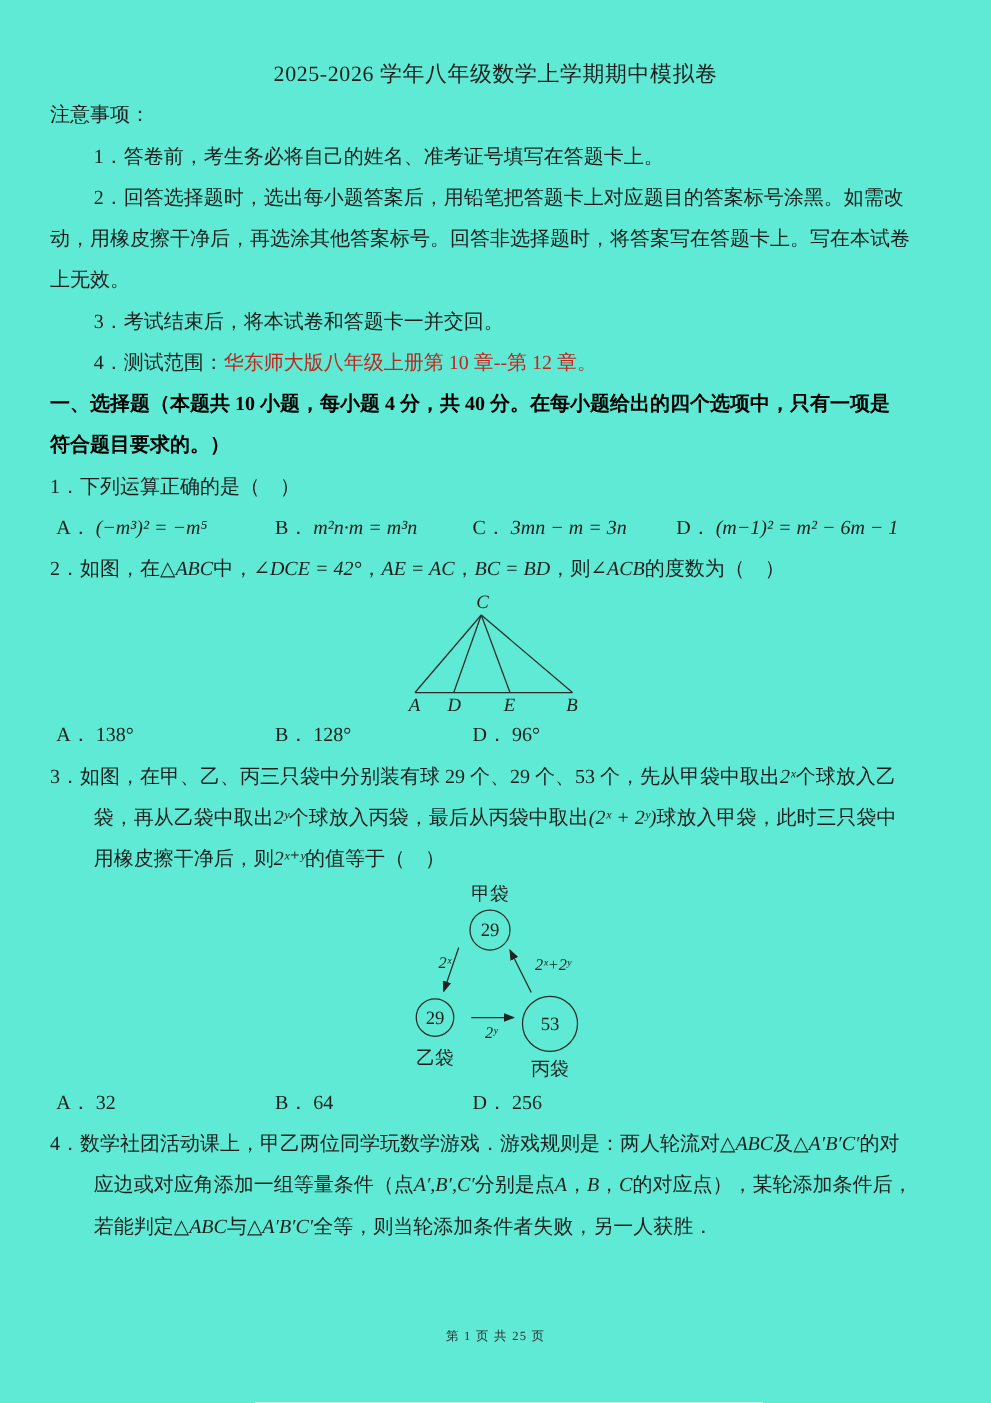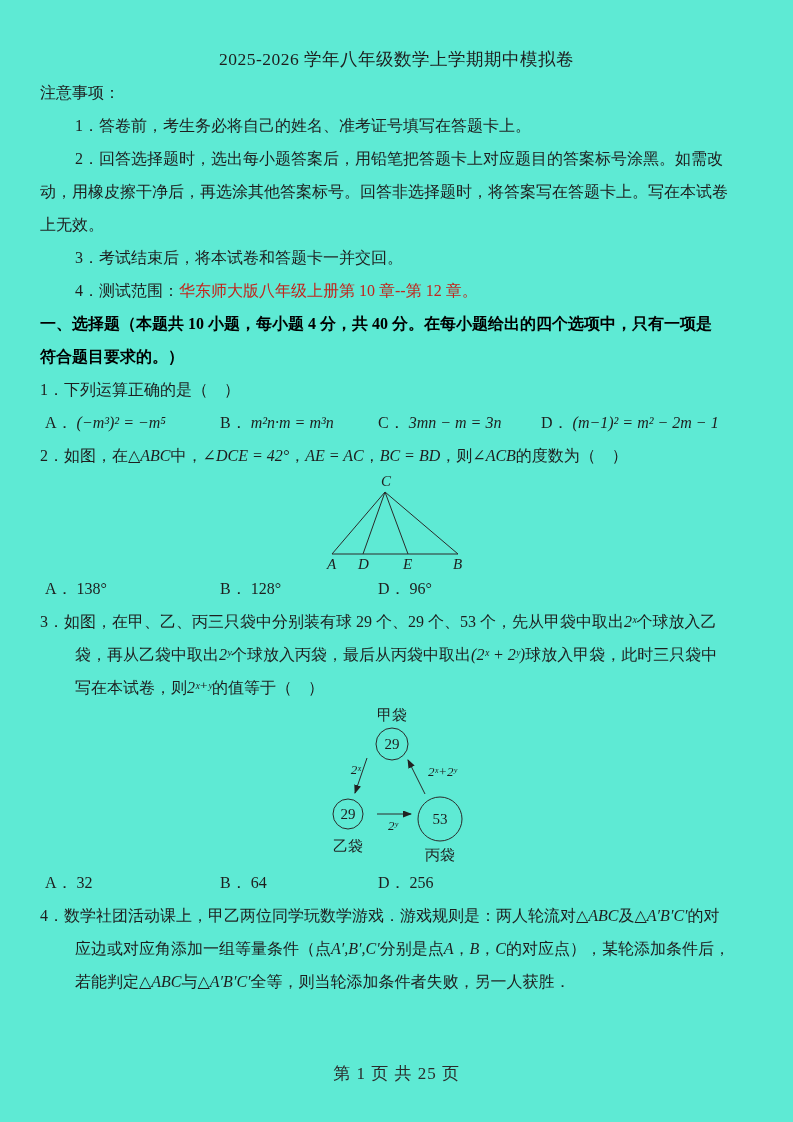--- a/index.html
+++ b/index.html
@@ -51,21 +51,21 @@
   .svg-num{
     font-family:"Liberation Serif","DejaVu Serif",serif;
     font-size:15px;fill:#1e1e1e;stroke:none;
   }
   .svg-exp{
     font-family:"Liberation Serif","DejaVu Serif",serif;
     font-size:13px;font-style:italic;fill:#1e1e1e;stroke:none;
   }
   .footer{
     position:absolute;left:0;top:1062px;width:100%;
-    text-align:center;font-size:17px;color:#2b2b2b;letter-spacing:1px;
+    text-align:center;font-size:10px;color:#2b2b2b;letter-spacing:1px;
   }
 </style>
 </head>
 <body>
 
 <div class="page">
 
   <div class="title center">2025-2026 学年八年级数学上学期期中模拟卷</div>
 
   <div class="ln notes-heading">注意事项：</div>
@@ -79,21 +79,21 @@
   </div>
 
   <div class="ln bold">一、选择题（本题共 10 小题，每小题 4 分，共 40 分。在每小题给出的四个选项中，只有一项是</div>
   <div class="ln bold">符合题目要求的。）</div>
 
   <div class="ln">1．下列运算正确的是（　）</div>
   <div class="opts">
     <div class="o1"><span class="opt-label">A．</span><span class="m">(−m³)² = −m⁵</span></div>
     <div class="o2"><span class="opt-label">B．</span><span class="m">m²n·m = m³n</span></div>
     <div class="o3"><span class="opt-label">C．</span><span class="m">3mn − m = 3n</span></div>
-    <div class="o4"><span class="opt-label">D．</span><span class="m">(m−1)² = m² − 2m − 1</span></div>
+    <div class="o4"><span class="opt-label">D．</span><span class="m">(m−1)² = m² − 6m − 1</span></div>
   </div>
 
   <div class="ln"><span>2．如图，在</span><span class="m">△ABC</span><span>中，</span><span class="m">∠DCE = 42°</span><span>，</span><span class="m">AE = AC</span><span>，</span><span class="m">BC = BD</span><span>，则</span><span class="m">∠ACB</span><span>的度数为（　）</span></div>
   <div class="fig fig-tri">
     <svg width="190" height="100" viewBox="0 0 190 100">
       <line x1="32" y1="82" x2="158" y2="82"></line>
       <line x1="32" y1="82" x2="85" y2="20"></line>
       <line x1="63" y1="82" x2="85" y2="20"></line>
       <line x1="108" y1="82" x2="85" y2="20"></line>
       <line x1="158" y1="82" x2="85" y2="20"></line>
@@ -105,21 +105,21 @@
     </svg>
   </div>
   <div class="opts">
     <div class="o1"><span class="opt-label">A．</span><span>138°</span></div>
     <div class="o2"><span class="opt-label">B．</span><span>128°</span></div>
     <div class="o4"><span class="opt-label">D．</span><span>96°</span></div>
   </div>
 
   <div class="ln"><span>3．如图，在甲、乙、丙三只袋中分别装有球 29 个、29 个、53 个，先从甲袋中取出</span><span class="m">2ˣ</span><span>个球放入乙</span></div>
   <div class="ln ind"><span>袋，再从乙袋中取出</span><span class="m">2ʸ</span><span>个球放入丙袋，最后从丙袋中取出</span><span class="m">(2ˣ + 2ʸ)</span><span>球放入甲袋，此时三只袋中</span></div>
-  <div class="ln ind"><span>写在本试卷，则</span><span class="m">2ˣ⁺ʸ</span><span>的值等于（　）</span></div>
+  <div class="ln ind"><span>用橡皮擦干净后，则</span><span class="m">2ˣ⁺ʸ</span><span>的值等于（　）</span></div>
   <div class="fig fig-bags">
     <svg width="210" height="162" viewBox="0 0 210 162">
       <defs>
         <marker id="arr" markerWidth="9" markerHeight="7" refX="8" refY="3.5" orient="auto">
           <polygon points="0,0 9,3.5 0,7" style="fill:#222;stroke:none;"></polygon>
         </marker>
       </defs>
       <circle cx="69" cy="40" r="16"></circle>
       <circle cx="25" cy="110" r="15"></circle>
       <circle cx="117" cy="115" r="22"></circle>

